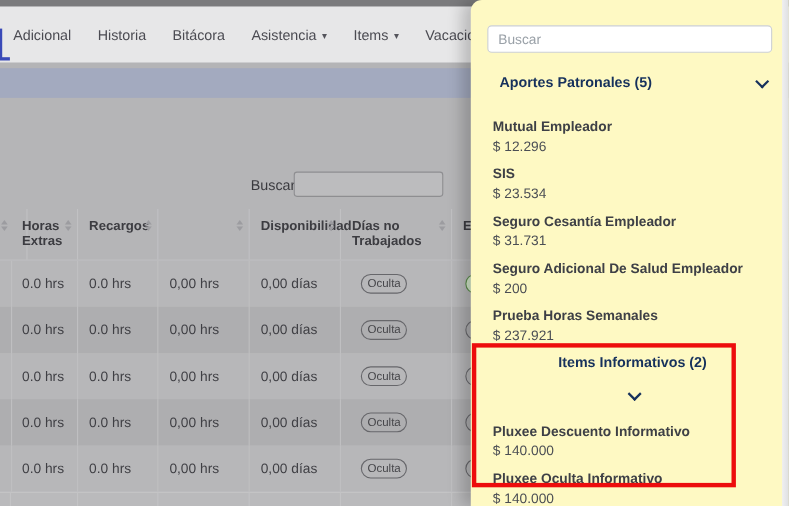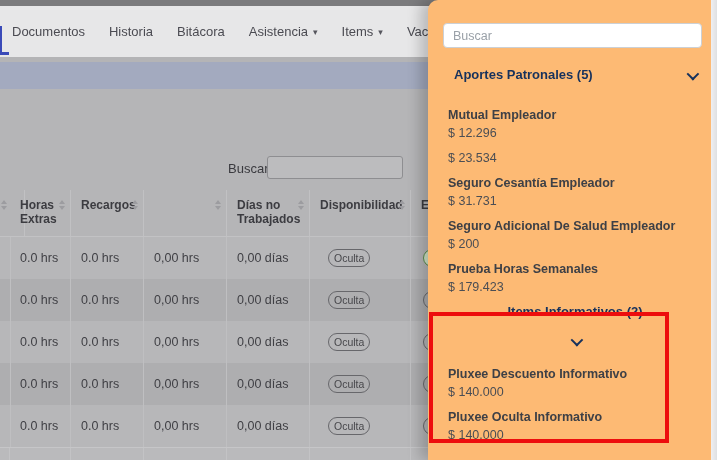--- a/index.html
+++ b/index.html
@@ -45,21 +45,21 @@
   .badge { display:inline-block; padding:2px 5px; border:1.5px solid #67676b; border-radius:10px;
            font-size:10.5px; color:#47474b; margin-left:8px; white-space:nowrap; }
   .status-badge { display:inline-block; padding:2px 9px 2px 7px; border:1.5px solid #6a6a6e; border-radius:10px;
                   font-size:10.5px; color:#4a4a4e; margin-left:2px; min-width:40px; white-space:nowrap; }
   .status-badge.green { border-color:#5d8d4d; background:#d2e6c9; color:#3f6b33; }
   .tr-partial { height:13px; background:#bababc; border-top:1px solid #c6c6c8; }
   .tr-partial > div { border-right:1px solid #c3c3c5; }
   .tr-partial > div:last-child { border-right:none; }
 
   
-  .panel { position:absolute; left:428px; top:0; width:289px; height:460px; background:#fdba74;
+  .panel { position:absolute; left:428px; top:0; width:289px; height:460px; background:#fef9c3;
            border-top-left-radius:10px; box-shadow:-8px 0 14px rgba(0,0,0,0.20); z-index:5;
            padding:0 15px; }
   .panel-scroll-edge { position:absolute; right:0; top:0; width:6px; height:460px;
            background:linear-gradient(to right,#efeff1,#dfe0e2); border-top-left-radius:0; }
   .panel-search { margin-top:23px; width:100%; height:25px; background:#ffffff; border:1px solid #ccd0d5;
            border-radius:4px; font-size:12.5px; padding:0 9px; color:#3f4146; outline:none; }
   .panel-search::placeholder { color:#9aa1a8; }
   .sec-h { margin-top:18px; display:flex; align-items:center; justify-content:space-between;
            padding:0 6px 0 11px; cursor:pointer;gap:16px; }
   .sec-h .t { font-size:13px; font-weight:bold; color:#16315c; line-height:18px; }
@@ -77,21 +77,21 @@
 </style>
 </head>
 <body>
 
 <div id="root">
 
   <div class="strip-top"></div>
 
   <div class="navbar">
     <span class="nav-item">
-        <span>Documentos</span>
+        <span>Adicional</span>
       </span>
     <span class="nav-item">
         <span>Historia</span>
       </span>
     <span class="nav-item">
         <span>Bitácora</span>
       </span>
     <span class="nav-item">
         <span>Asistencia</span>
         <span class="nav-caret">▾</span>
@@ -129,25 +129,25 @@
             <i class="dn"></i>
           </span></div>
       <div class="th"><span>Recargos</span><span class="sort">
             <i class="up"></i>
             <i class="dn"></i>
           </span></div>
       <div class="th"><span class="sort">
             <i class="up"></i>
             <i class="dn"></i>
           </span></div>
+      <div class="th"><span>Disponibilidad</span><span class="sort">
+            <i class="up"></i>
+            <i class="dn"></i>
+          </span></div>
       <div class="th"><span>Días no Trabajados</span><span class="sort">
-            <i class="up"></i>
-            <i class="dn"></i>
-          </span></div>
-      <div class="th"><span>Disponibilidad</span><span class="sort">
             <i class="up"></i>
             <i class="dn"></i>
           </span></div>
       <div class="th"><span>E</span></div>
     </div>
 
     <div class="tbl-grid tr">
       <div></div>
       <div>0.0 hrs</div>
       <div>0.0 hrs</div>
@@ -230,33 +230,34 @@
       <span class="t">Aportes Patronales (5)</span>
       <span class="chev"></span>
     </div>
 
     <div class="list1">
       <div class="itm">
         <div class="n">Mutual Empleador</div>
         <div class="v">$ 12.296</div>
       </div>
       <div class="itm">
+        <div class="n">SIS</div>
         <div class="v">$ 23.534</div>
       </div>
       <div class="itm">
         <div class="n">Seguro Cesantía Empleador</div>
         <div class="v">$ 31.731</div>
       </div>
       <div class="itm">
         <div class="n">Seguro Adicional De Salud Empleador</div>
         <div class="v">$ 200</div>
       </div>
       <div class="itm">
         <div class="n">Prueba Horas Semanales</div>
-        <div class="v">$ 179.423</div>
+        <div class="v">$ 237.921</div>
       </div>
     </div>
 
     <div class="sec-h second">
       <span class="t">Items Informativos (2)</span>
       <span class="chev"></span>
     </div>
 
     <div class="list2">
       <div class="itm">

